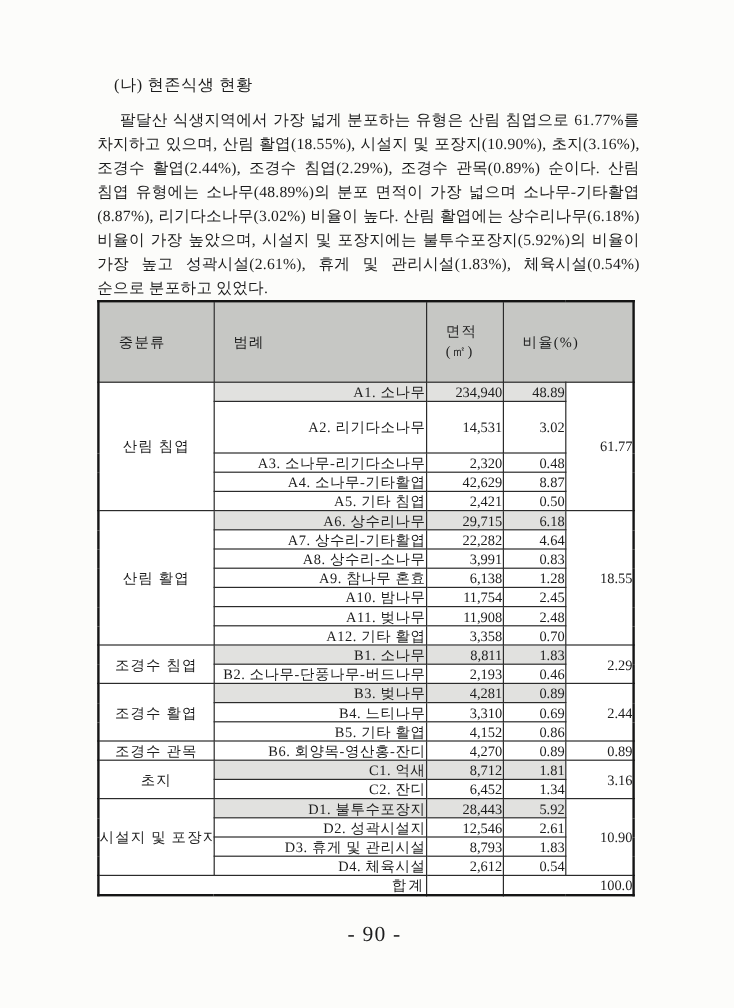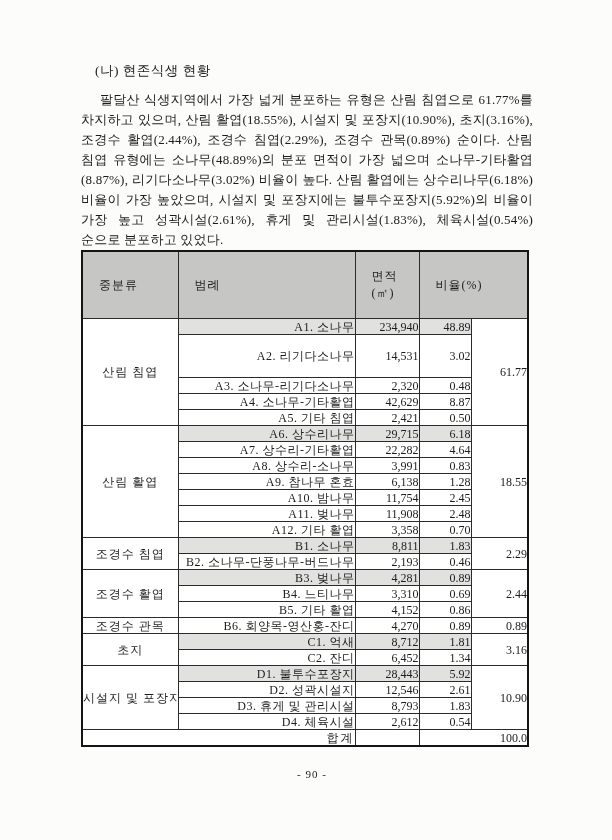--- a/index.html
+++ b/index.html
@@ -79,21 +79,21 @@
   td.num{text-align:right;padding-right:8px;font-variant-numeric:tabular-nums;}
   td.grp{padding-right:5px;border-radius:20px;}
   td.shaded{background:var(--shade-bg);}
   td.total-label{text-align:right;letter-spacing:2px;margin-left:43px;}
   td.total-val{text-align:right;padding-right:5px;}
   .footer{
     position:absolute;
     left:0;right:0;
     top:768px;
     text-align:center;
-    font-size:11px;
+    font-size:18px;
     letter-spacing:1px;
     padding-left:12px;
   }
 </style>
 </head>
 <body>
 
 <div class="page">
   <div class="content">
     <p class="heading">(나) 현존식생 현황</p>

